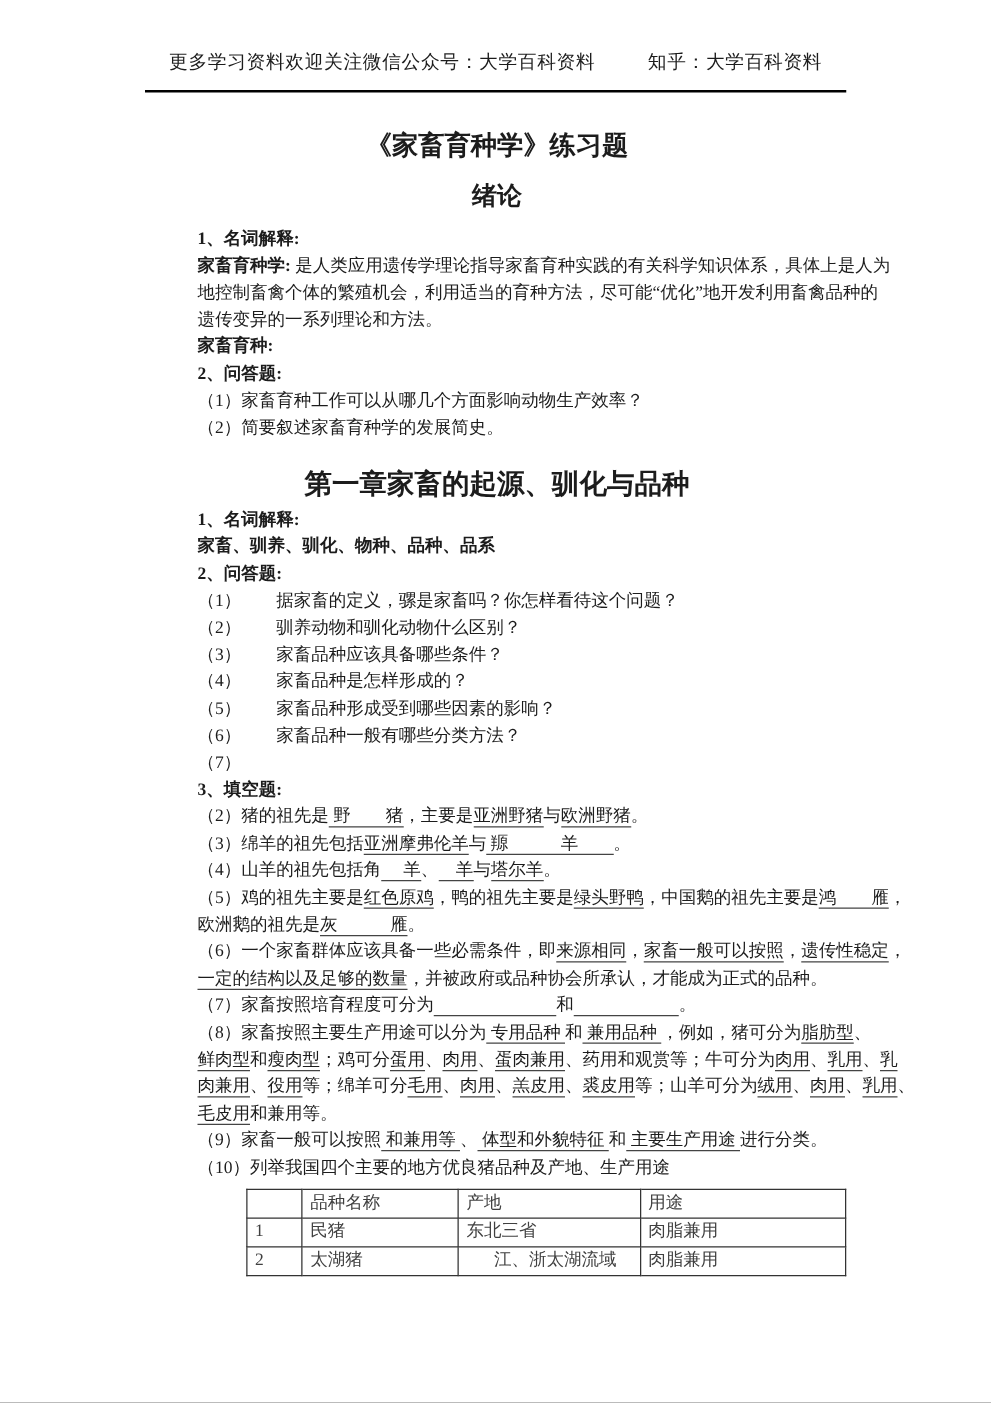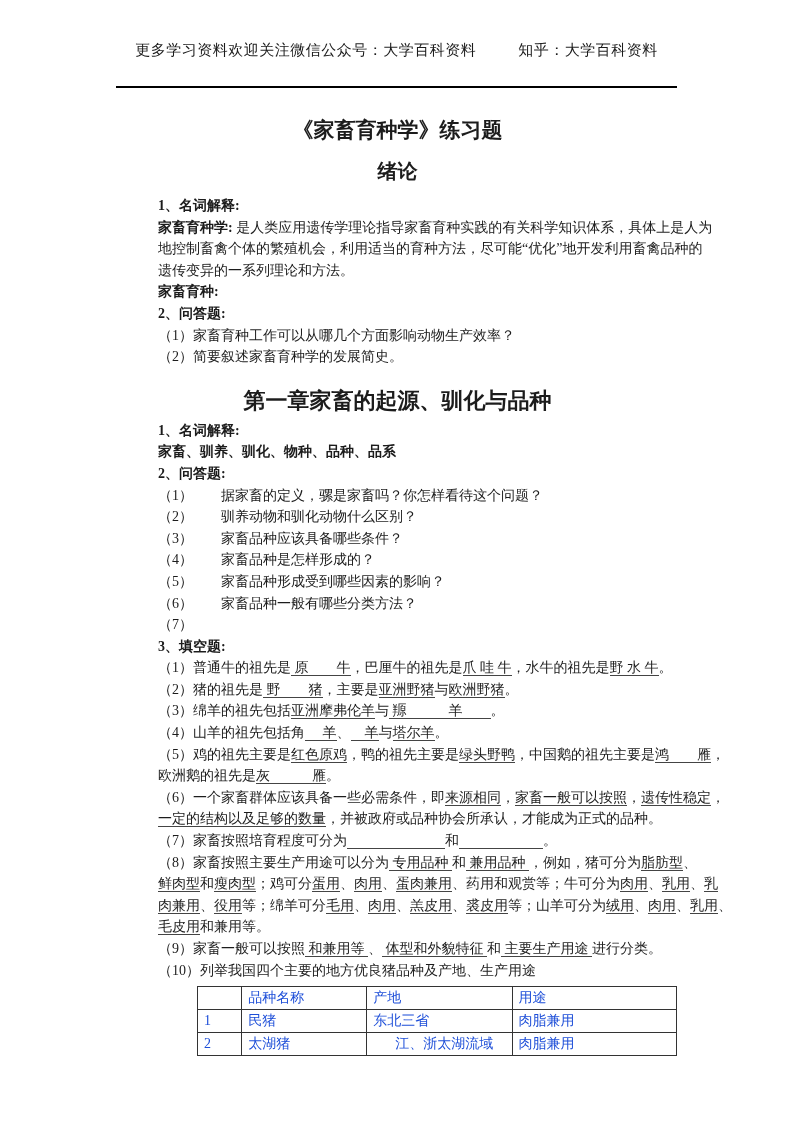--- a/index.html
+++ b/index.html
@@ -5,21 +5,21 @@
   html,body{margin:0;padding:0;background:#888;}
   .page{
     width:793px;height:1122px;background:#ffffff;margin:0 auto;
     position:relative;overflow:hidden;
     font-family:"Liberation Serif","DejaVu Serif",serif;
     color:#1c1c1c;
   }
   .header{
     margin:40px auto 0;width:561px;text-align:center;
     font-size:15px;line-height:21px;letter-spacing:.5px;
-    border-bottom:2px solid #000;padding-bottom:25px;
+    border-bottom:2px solid #000;padding-bottom:11px;
     white-space:nowrap;
   }
   .hgap{display:inline-block;width:42px;}
   .content{padding:0 116px 0 118px;}
   .doc-title{
     margin:27px 0 0;text-align:center;
     font-size:21px;font-weight:700;line-height:30px;
   }
   .sec-heading{
     margin:12px 0 0;text-align:center;
@@ -32,21 +32,21 @@
   #s1{margin-top:10px;}
   .line{
     font-size:14px;height:21.6px;line-height:21.6px;
     white-space:pre;
     margin-left:40px;
   }
   .line .b{font-weight:700;}
   .line .u{border-bottom:1px solid #444;}
   .pig-table{
     border-collapse:collapse;table-layout:fixed;
-    margin:5px 0 0 79px;font-size:14px;color:#1d4ed8;
+    margin:5px 0 0 79px;font-size:14px;color:#404040;
   }
   .pig-table td,.pig-table th{
     border:1px solid #333;height:22px;line-height:22px;
     padding:0 6px;text-align:left;font-weight:400;
     overflow:hidden;white-space:nowrap;
   }
 </style>
 </head>
 <body>
 
@@ -73,21 +73,20 @@
         <div class="line"><span class="b">家畜、驯养、驯化、物种、品种、品系</span></div>
         <div class="line"><span class="b">2、问答题:</span></div>
         <div class="line"><span>（1）　　据家畜的定义，骡是家畜吗？你怎样看待这个问题？</span></div>
         <div class="line"><span>（2）　　驯养动物和驯化动物什么区别？</span></div>
         <div class="line"><span>（3）　　家畜品种应该具备哪些条件？</span></div>
         <div class="line"><span>（4）　　家畜品种是怎样形成的？</span></div>
         <div class="line"><span>（5）　　家畜品种形成受到哪些因素的影响？</span></div>
         <div class="line"><span>（6）　　家畜品种一般有哪些分类方法？</span></div>
         <div class="line"><span>（7）</span></div>
         <div class="line"><span class="b">3、填空题:</span></div>
-        <div class="line"><span>（1）普通牛的祖先是</span><span class="u"> 原　　牛</span><span>，巴厘牛的祖先是</span><span class="u">爪 哇 牛</span><span>，水牛的祖先是</span><span class="u">野 水 牛</span><span>。</span></div>
         <div class="line"><span>（2）猪的祖先是</span><span class="u"> 野　　猪</span><span>，主要是</span><span class="u">亚洲野猪</span><span>与</span><span class="u">欧洲野猪</span><span>。</span></div>
         <div class="line"><span>（3）绵羊的祖先包括</span><span class="u">亚洲摩弗伦羊</span><span>与</span><span class="u"> 羱　　　羊　　</span><span>。</span></div>
         <div class="line"><span>（4）山羊的祖先包括角</span><span class="u"> 　羊</span><span>、</span><span class="u">　羊</span><span>与</span><span class="u">塔尔羊</span><span>。</span></div>
         <div class="line"><span>（5）鸡的祖先主要是</span><span class="u">红色原鸡</span><span>，鸭的祖先主要是</span><span class="u">绿头野鸭</span><span>，中国鹅的祖先主要是</span><span class="u">鸿　　雁</span><span>，</span></div>
         <div class="line"><span>欧洲鹅的祖先是</span><span class="u">灰　　　雁</span><span>。</span></div>
         <div class="line"><span>（6）一个家畜群体应该具备一些必需条件，即</span><span class="u">来源相同</span><span>，</span><span class="u">家畜一般可以按照</span><span>，</span><span class="u">遗传性稳定</span><span>，</span></div>
         <div class="line"><span class="u">一定的结构以及足够的数量</span><span>，并被政府或品种协会所承认，才能成为正式的品种。</span></div>
         <div class="line"><span>（7）家畜按照培育程度可分为</span><span class="u">　　　　　　　</span><span>和</span><span class="u">　　　　　　</span><span>。</span></div>
         <div class="line"><span>（8）家畜按照主要生产用途可以分为</span><span class="u"> 专用品种 </span><span>和</span><span class="u"> 兼用品种 </span><span>，例如，猪可分为</span><span class="u">脂肪型</span><span>、</span></div>
         <div class="line"><span class="u">鲜肉型</span><span>和</span><span class="u">瘦肉型</span><span>；鸡可分</span><span class="u">蛋用</span><span>、</span><span class="u">肉用</span><span>、</span><span class="u">蛋肉兼用</span><span>、药用和观赏等；牛可分为</span><span class="u">肉用</span><span>、</span><span class="u">乳用</span><span>、</span><span class="u">乳</span></div>

